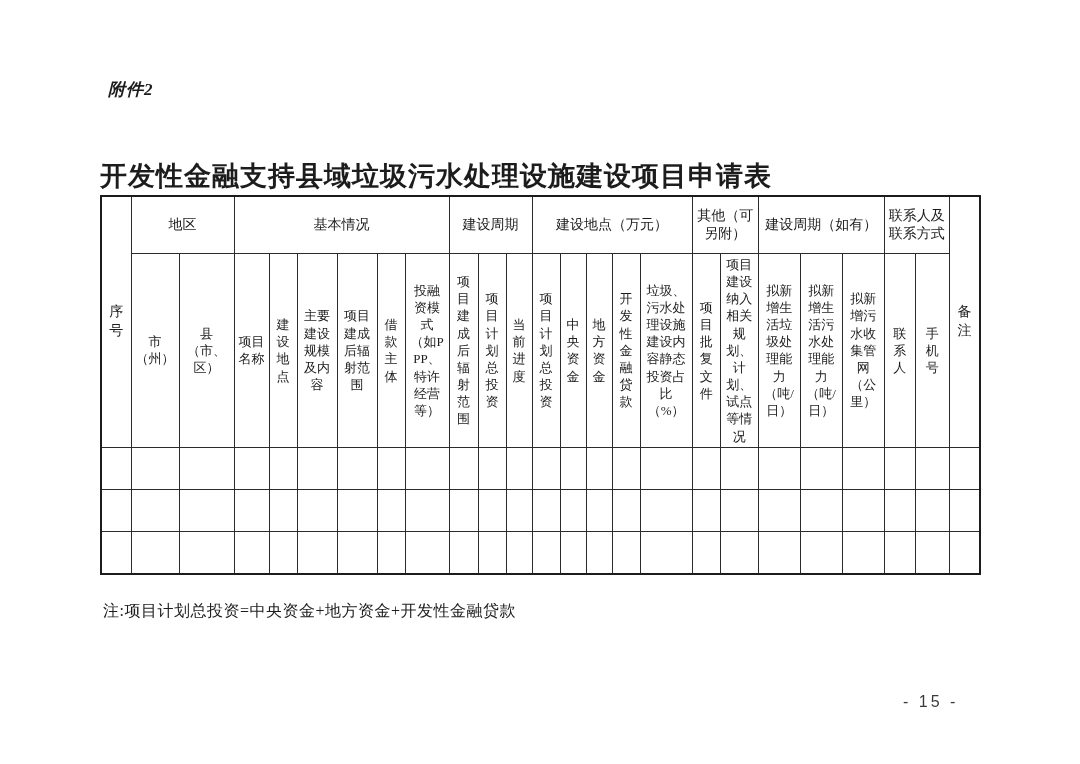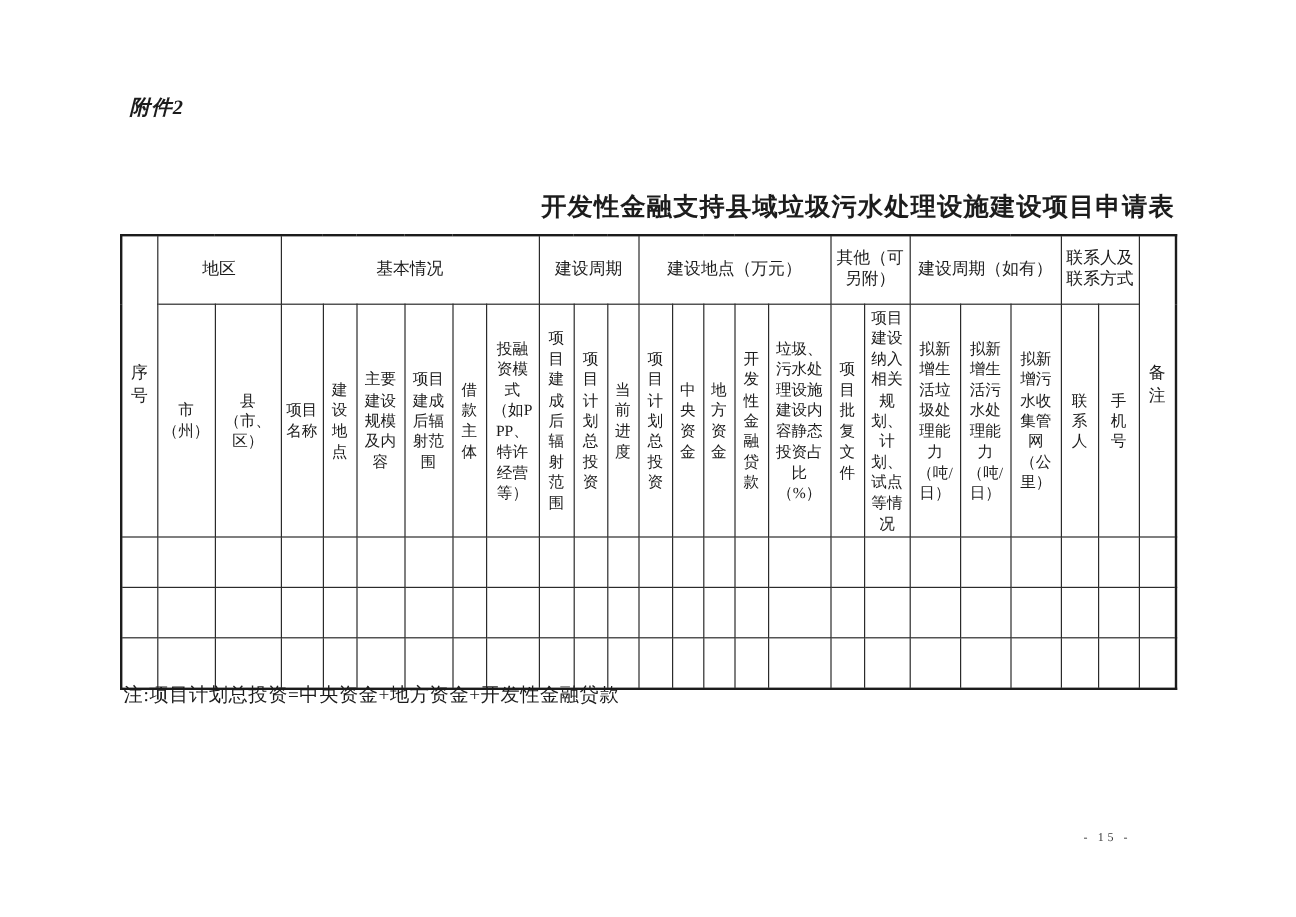--- a/index.html
+++ b/index.html
@@ -22,23 +22,23 @@
     font-size: 17px;
     font-weight: 600;
     letter-spacing: 1px;
     font-style: italic;
   }
   .doc-title {
     position: absolute;
     left: 100px;
     top: 158px;
     width: 879px;
-    text-align: right;
+    text-align: left;
     font-family: "Liberation Sans", sans-serif;
-    font-size: 21px;
+    font-size: 27px;
     font-weight: 700;
     letter-spacing: 1px;
     white-space: nowrap;
   }
   table.form-table {
     position: absolute;
     left: 100px;
     top: 195px;
     width: 879px;
     border-collapse: collapse;
@@ -66,32 +66,32 @@
   }
   .form-table thead tr.sub-row th {
     height: 178px;
   }
   .form-table tbody td {
     height: 37px;
   }
   .footnote {
     position: absolute;
     left: 103px;
-    top: 569px;
+    top: 601px;
     font-size: 16px;
     letter-spacing: 0.5px;
   }
   .page-number {
     position: absolute;
     left: 903px;
     top: 693px;
-    font-size: 10px;
+    font-size: 16px;
     letter-spacing: 3px;
     color: #3a3a3a;
-    font-family: Liberation Serif, serif;
+    font-family: Liberation Sans, sans-serif;
   }
 </style>
 </head>
 <body>
 
 <div class="attachment-label">附件2</div>
 
 <div class="doc-title">开发性金融支持县域垃圾污水处理设施建设项目申请表</div>
 
 <table class="form-table">

